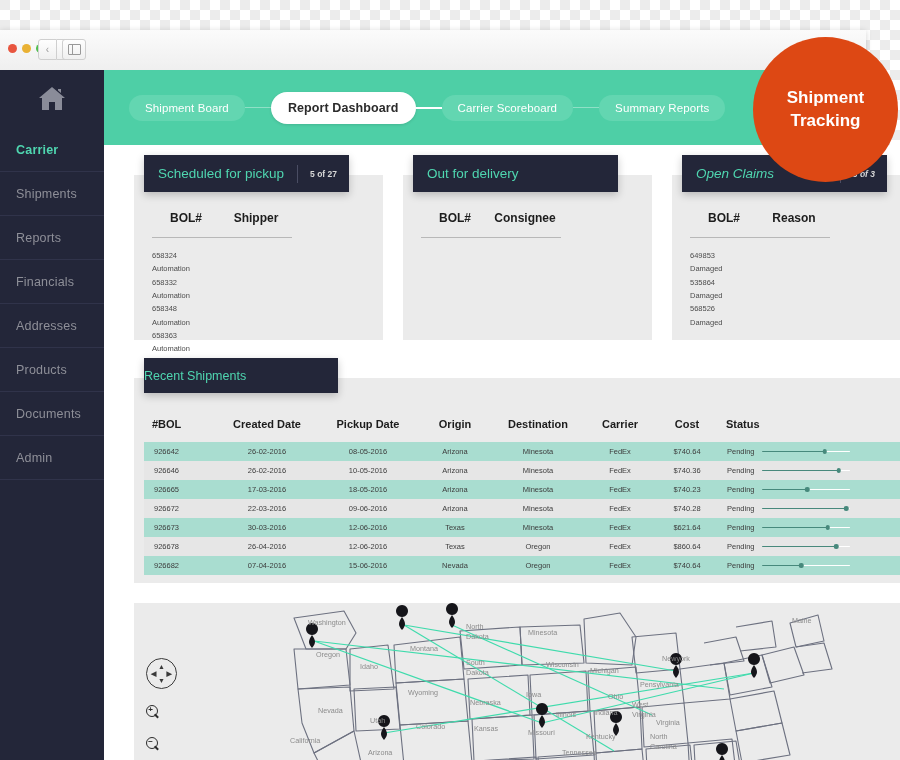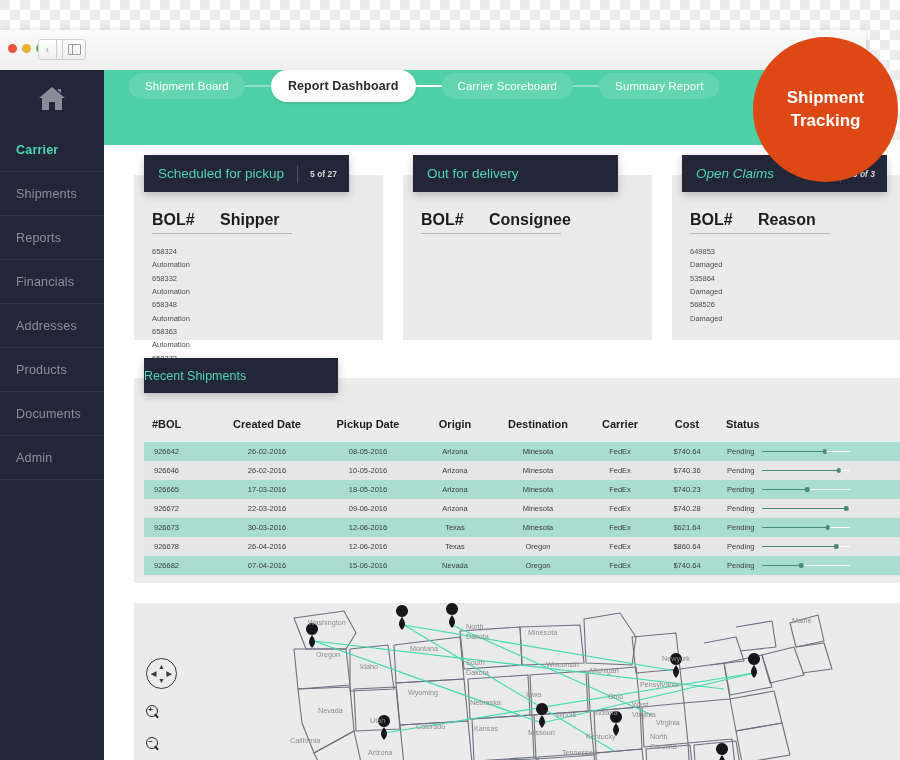--- a/index.html
+++ b/index.html
@@ -66,21 +66,21 @@
     height:43px;display:flex;align-items:center;padding-left:16px;
     font-size:12.5px;color:#8e8f98;letter-spacing:.2px;
     border-top:1px solid #30334a;
   }
   .side-item.active{color:#4fd6b0;font-weight:bold;border-top:none;}
   .side-item.last{border-bottom:1px solid #30334a;}
   
   .topnav{
     position:absolute;left:104px;top:40px;width:762px;height:75px;
     background:#4ecfa6;
-    display:flex;align-items:flex-start;
+    display:flex;align-items:center;
   }
   .pillrow{display:flex;align-items:center;margin-left:25px;}
   .pill{
     background:#63d6b1;color:#ffffff;font-size:11.5px;
     padding:7px 16px;border-radius:14px;white-space:nowrap;letter-spacing:.1px;
   }
   .pill.active{
     background:#ffffff;color:#2b2b2b;font-weight:bold;font-size:12.5px;
     padding:9px 17px;border-radius:17px;box-shadow:0 1px 3px rgba(0,0,0,.12);
   }
@@ -107,22 +107,22 @@
   .card-head.w2{width:205px;}
   .card-head.w3{width:205px;font-style:italic;}
   .ch-title{color:#4fd6b0;font-size:13.5px;padding-left:14px;flex:1;white-space:nowrap;}
   .ch-count{
     color:#d8d8d8;font-size:8.5px;font-weight:bold;padding:0 12px;
     border-left:1px solid #4a4d63;height:18px;display:flex;align-items:center;
   }
   .mini-table{padding:36px 0 0 18px;}
   .mt-head{display:flex;}
   .mt-head span{
-    font-size:16px;font-weight:bold;color:#1d1d1d;
-    border-bottom:1.5px solid #b8b8b8;padding-bottom:4px;
+    font-size:12px;font-weight:bold;color:#1d1d1d;
+    border-bottom:1.5px solid #b8b8b8;padding-bottom:12px;text-align:center;
   }
   .mt-c1{width:68px;}
   .mt-c2{width:72px;}
   .mt-rows{margin-top:11px;}
   .mt-row{display:flex;font-size:7.5px;color:#4d4d4d;line-height:1.78;flex-direction:column;}
   .mt-row .mt-c1,.mt-row .mt-c2{width:68px;}
   .mt-row .mt-c2{width:72px;}
   
   .rs{margin:38px 30px 0 30px;background:#ebebeb;height:205px;position:relative;}
   .rs-head{
@@ -244,21 +244,21 @@
   </div>
 
   <div class="topnav">
     <div class="pillrow">
       <div class="pill">Shipment Board</div>
       <div class="conn"></div>
       <div class="pill active">Report Dashboard</div>
       <div class="conn solid"></div>
       <div class="pill">Carrier Scoreboard</div>
       <div class="conn"></div>
-      <div class="pill">Summary Report</div>
+      <div class="pill">Summary Reports</div>
     </div>
   </div>
 
   <div class="content">
 
     <div class="cards">
 
       <div class="card">
         <div class="card-head w1">
           <span class="ch-title">Scheduled for pickup</span>

